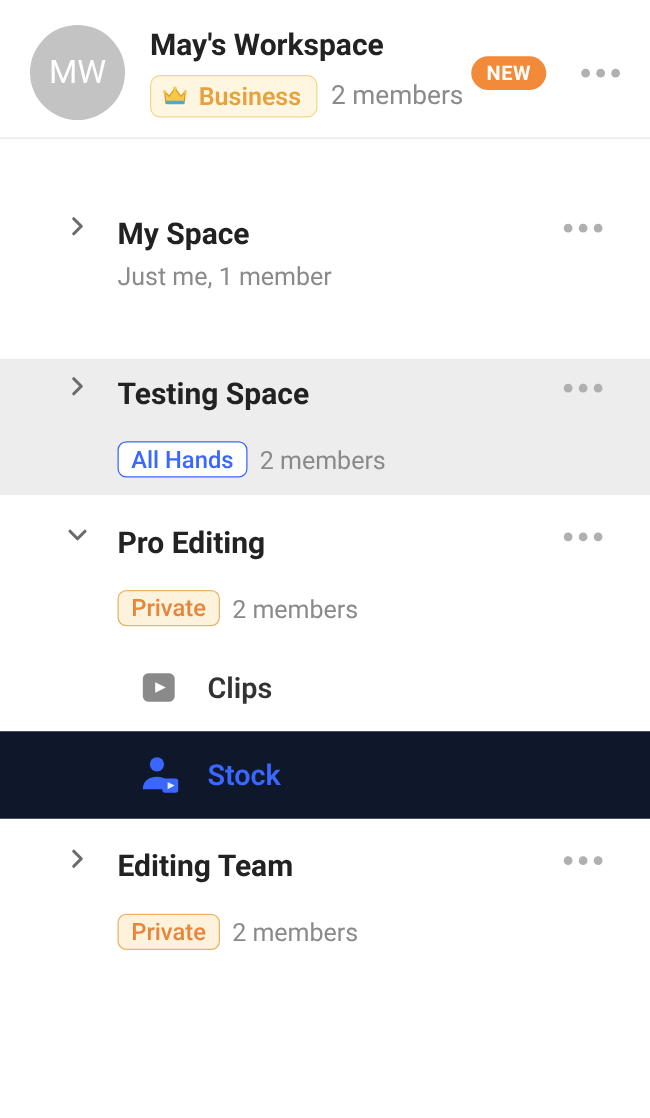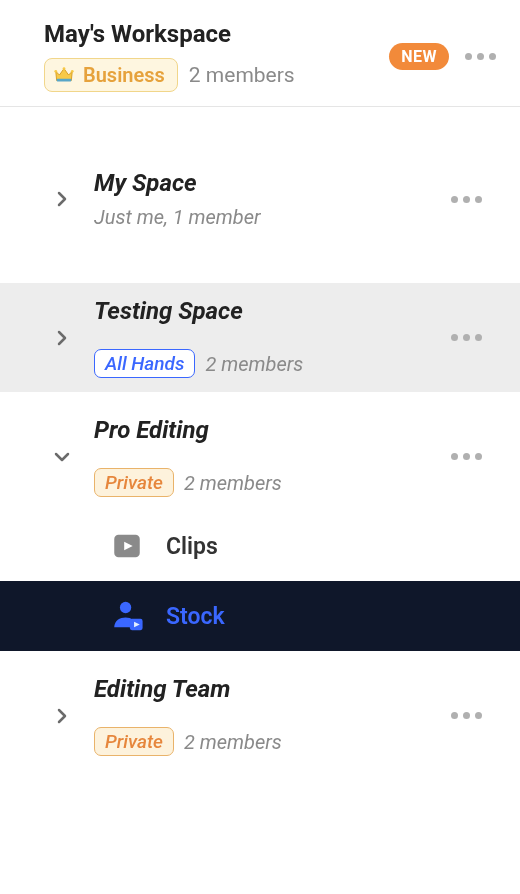--- a/index.html
+++ b/index.html
@@ -7,28 +7,28 @@
   
   
   .header { display: flex; align-items: center; padding: 20px 18px 14px 24px; border-bottom: 1px solid #e5e5e5; }
   .avatar { width: 76px; height: 76px; border-radius: 50%; background: #c3c3c3; display: flex; align-items: center; justify-content: center; font-size: 26px; font-weight: 400; color: #fff; flex-shrink: 0; }
   .header-main { margin-left: 20px; flex: 1; display: flex; flex-direction: column; gap: 10px; }
   .workspace-title { font-size: 24px; font-weight: 700; color: #222; }
   .header-row2 { display: flex; align-items: center; gap: 11px; }
   .plan-badge { display: inline-flex; align-items: center; gap: 8px; background: #fef6e0; border: 1.5px solid #f1d68a; border-radius: 8px; padding: 4px 12px 4px 8px; font-size: 20px; font-weight: 600; color: #e6a23c; }
   .crown-icon { width: 22px; height: 22px; }
   .member-count { font-size: 21px; color: #8a8a8a; }
-  .header-right { display: flex; align-items: center; gap: 10px; margin-left: auto; }
+  .header-right { display: flex; align-items: center; gap: 22px; margin-left: auto; }
   .new-pill { background: #f28a3a; color: #fff; font-size: 16px; font-weight: 700; padding: 4px 12px; border-radius: 16px; letter-spacing: 0.5px; }
   .more-dots { display: flex; gap: 5px; padding: 6px; cursor: pointer; }
   .more-dots span { width: 7px; height: 7px; border-radius: 50%; background: #b0b0b0; }
   
   
   .spaces { padding-top: 48px; }
-  .space-row { display: flex; align-items: center; padding: 14px 32px 14px 48px; position: relative; font-style: italic; }
+  .space-row { display: flex; align-items: flex-start; padding: 14px 32px 14px 48px; position: relative; }
   .space-row.selected { background: #ededed; }
   .chevron { width: 28px; display: flex; justify-content: center; align-items: center; margin-right: 18px; color: #6b6b6b; flex-shrink: 0; }
   .chevron svg { width: 16px; height: 16px; }
   .space-body { flex: 1; display: flex; flex-direction: column; gap: 8px; }
   .space-title { font-size: 24px; font-weight: 700; color: #222; }
   .space-sub { display: flex; align-items: center; gap: 10px; font-size: 20px; color: #8a8a8a; margin-top: 16px; }
   .space-sub-text { font-size: 20px; color: #8a8a8a; }
   .tag { display: inline-flex; align-items: center; padding: 2px 10px; border-radius: 7px; font-size: 19px; font-weight: 500; border: 1.5px solid; }
   .tag-allhands { color: #3a67ff; border-color: #3a67ff; background: #fff; }
   .tag-private { color: #e6863c; border-color: #e9b36a; background: #fdf2dc; }
@@ -40,20 +40,23 @@
   
   .child-row { display: flex; align-items: center; padding: 18px 20px 18px 110px; gap: 22px; font-size: 23px; font-weight: 600; color: #333; text-align: center; }
   .child-row.active { background: #0f172a; color: #3a67ff; }
   .child-row.active .child-icon { color: #3a67ff; }
   .child-icon { width: 34px; height: 34px; display: flex; align-items: center; justify-content: center; color: #8a8a8a; }
 </style>
 </head>
 <body>
 
 <div class="header">
+  <div class="avatar">
+    <span>MW</span>
+  </div>
   <div class="header-main">
     <div class="workspace-title">May's Workspace</div>
     <div class="header-row2">
       <div class="plan-badge">
         <svg class="crown-icon" viewBox="0 0 24 24">
           <path d="M3 8 L7 12 L12 5 L17 12 L21 8 L20 18 L4 18 Z" fill="#f7c948" stroke="#d49a1f" stroke-width="1"></path>
           <circle cx="12" cy="5" r="1.5" fill="#f7c948"></circle>
           <circle cx="3" cy="8" r="1.5" fill="#f7c948"></circle>
           <circle cx="21" cy="8" r="1.5" fill="#f7c948"></circle>
           <rect x="4" y="16" width="16" height="3" rx="1" fill="#58a6c8"></rect>

